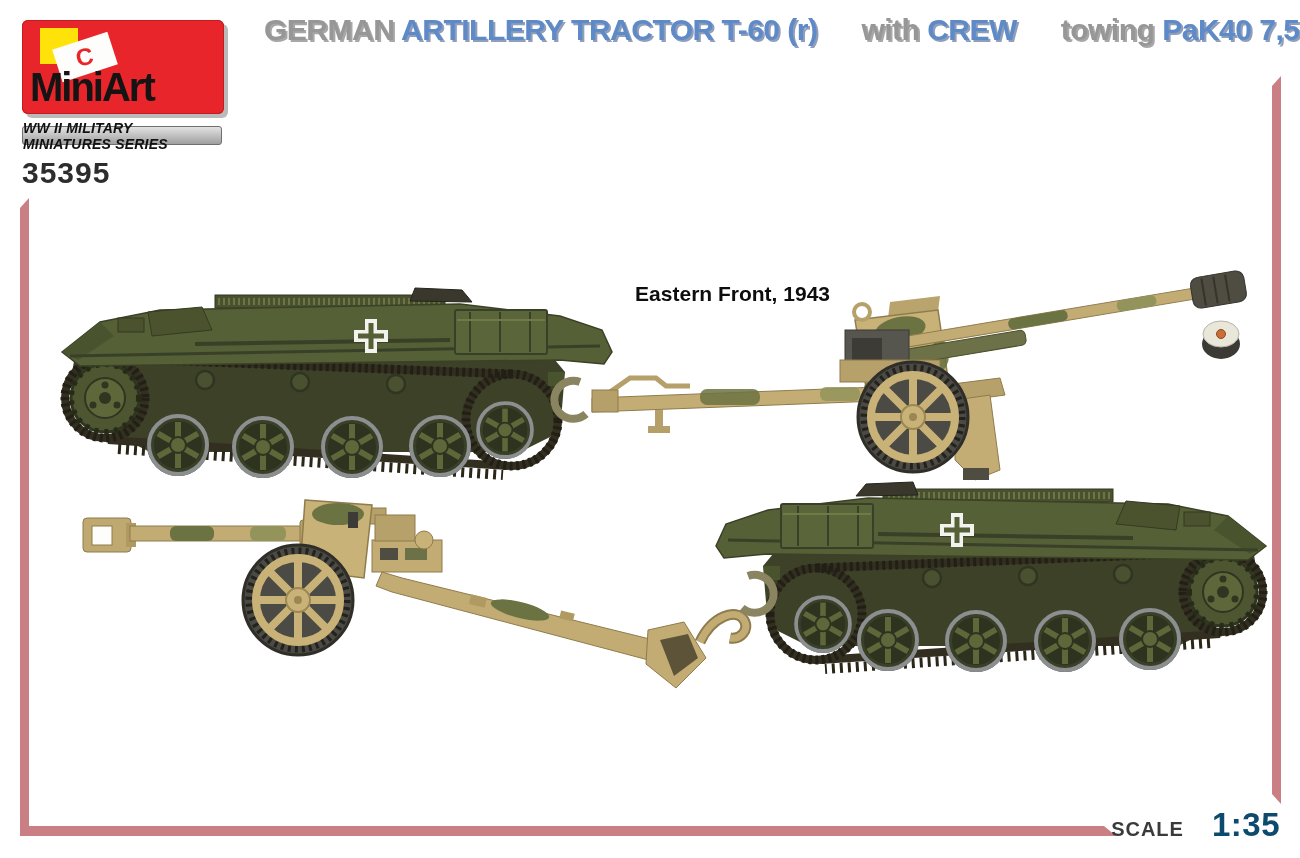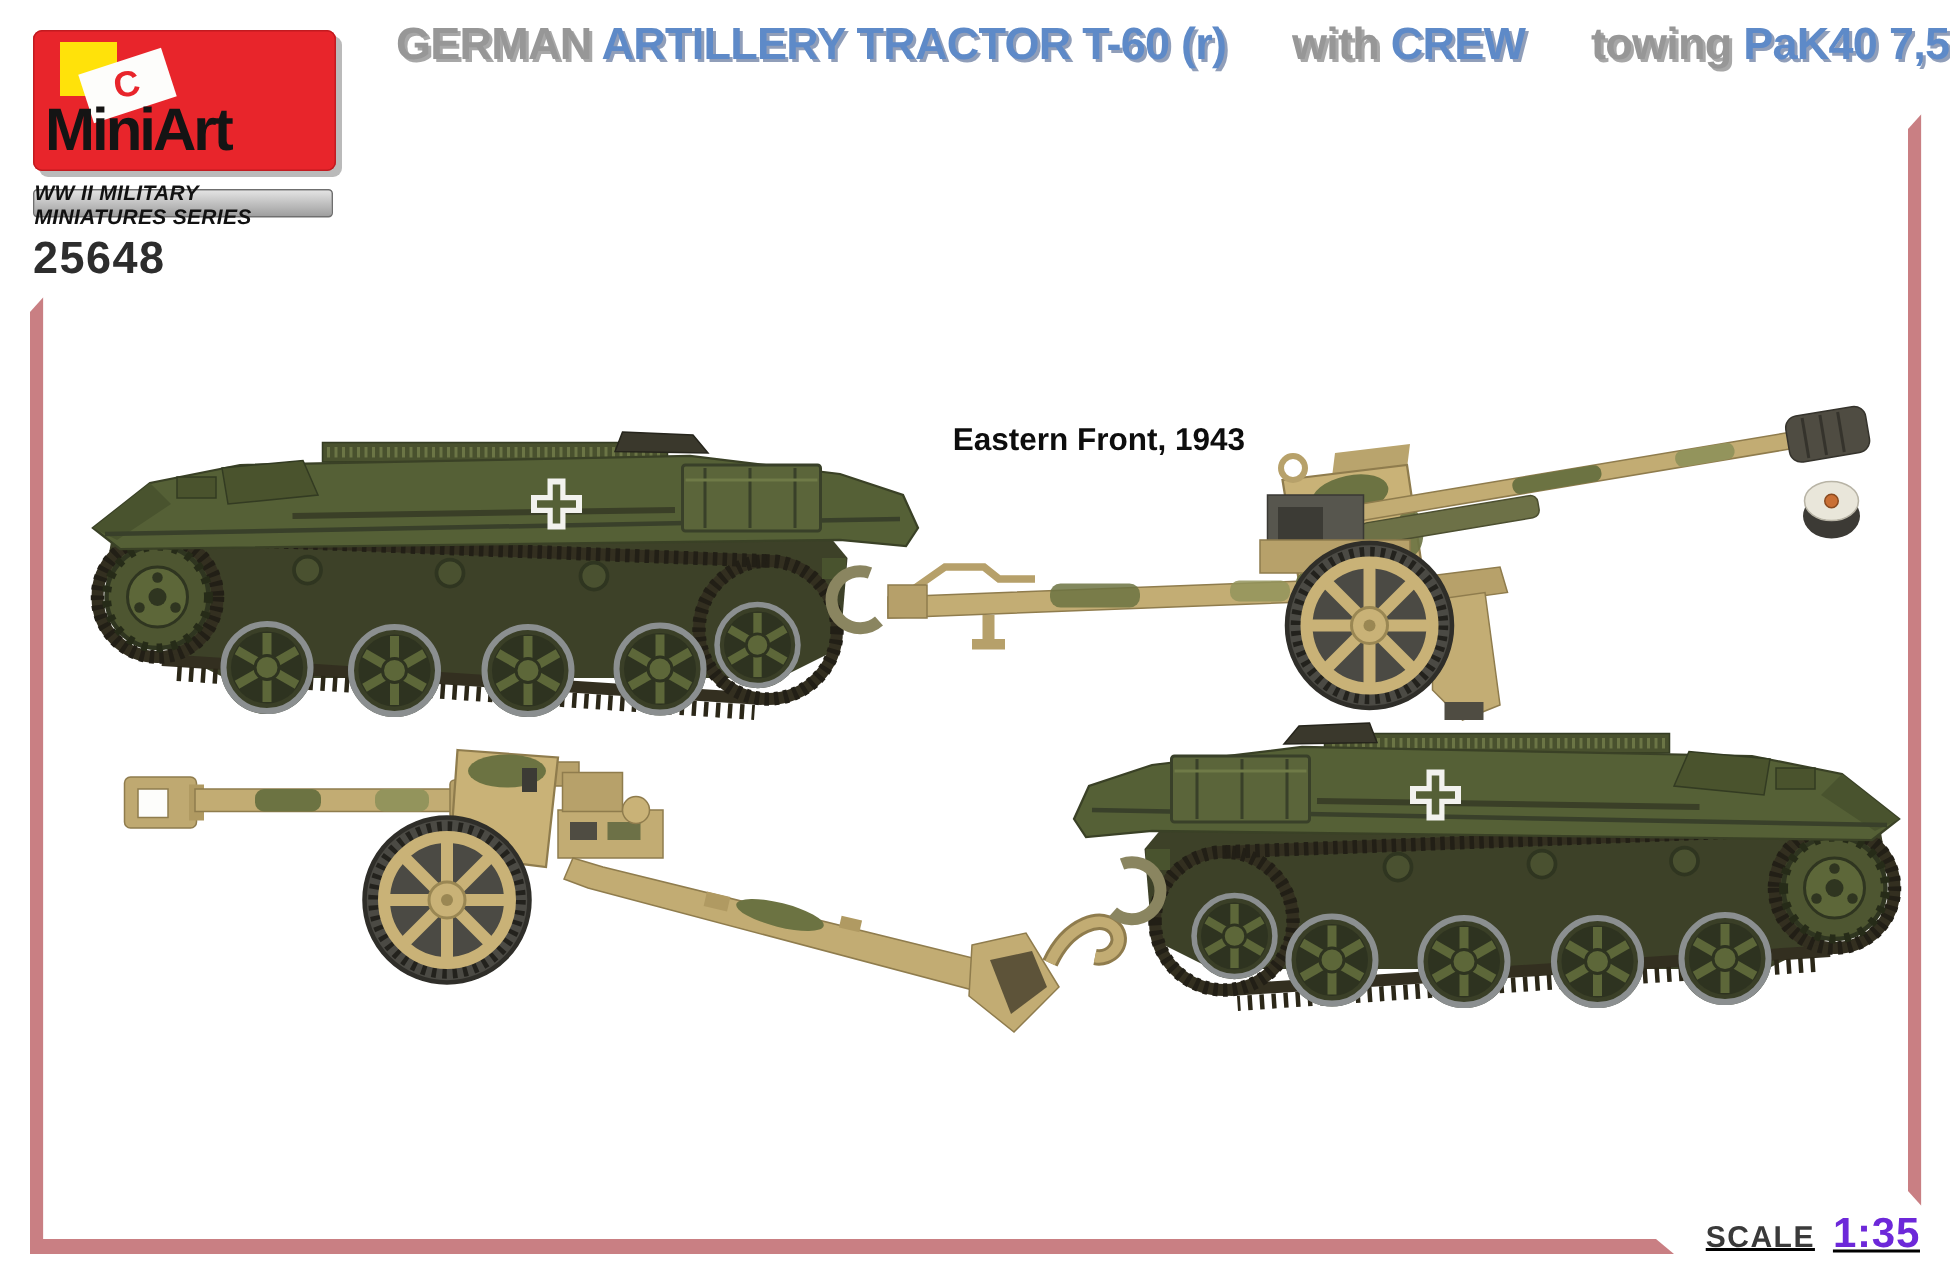--- a/index.html
+++ b/index.html
@@ -33,23 +33,23 @@
   .frame-left{left:20px;top:198px;width:9px;height:638px;
               clip-path:polygon(0 10px,100% 0,100% 100%,0 100%);}
   .frame-bottom{left:20px;top:826px;width:1096px;height:10px;
                 clip-path:polygon(0 0,calc(100% - 12px) 0,100% 100%,0 100%);}
   .frame-right{left:1272px;top:76px;width:9px;height:728px;
                clip-path:polygon(0 10px,100% 0,100% 100%,0 calc(100% - 10px));}
 
   
   .scene-caption{position:absolute;left:560px;top:282px;width:270px;text-align:right;
                  font-size:21px;font-weight:bold;color:#0d0d0d;}
-  .scale-box{position:absolute;right:20px;top:806px;display:flex;align-items:baseline;gap:12px;text-decoration:underline;}
+  .scale-box{position:absolute;right:20px;top:806px;display:flex;align-items:baseline;gap:28px;}
   .scale-label{font-size:20px;font-weight:600;color:#3a3a3a;letter-spacing:1px;}
-  .scale-value{font-size:28px;font-weight:bold;color:#6d28d9;letter-spacing:0.5px;}
+  .scale-value{font-size:33px;font-weight:bold;color:#0c4a6e;letter-spacing:0.5px;}
 
   svg{position:absolute;left:0;top:0;}
 </style>
 </head>
 <body>
 
 <div class="page">
 
   <svg width="1300" height="858" viewBox="0 0 1300 858">
     <defs>
@@ -223,21 +223,21 @@
   </svg>
 
   <div class="logo-box">
     <div class="logo-yellow"></div>
     <div class="logo-white">
       <span class="logo-c">C</span>
     </div>
     <div class="logo-text">MiniArt</div>
   </div>
   <div class="series-banner">WW II MILITARY MINIATURES SERIES</div>
-  <div class="product-number">25648</div>
+  <div class="product-number">35395</div>
 
   <div class="title">
     <span class="seg-gray">GERMAN </span><span class="seg-blue">ARTILLERY TRACTOR T-60 (r) </span><span class="seg-gray">with </span><span class="seg-blue">CREW </span><span class="seg-gray"> towing </span><span class="seg-blue">PaK40 7,5 cm GUN</span>
   </div>
 
   <div class="frame frame-left"></div>
   <div class="frame frame-bottom"></div>
   <div class="frame frame-right"></div>
 
   <div class="scene-caption">Eastern Front, 1943</div>

